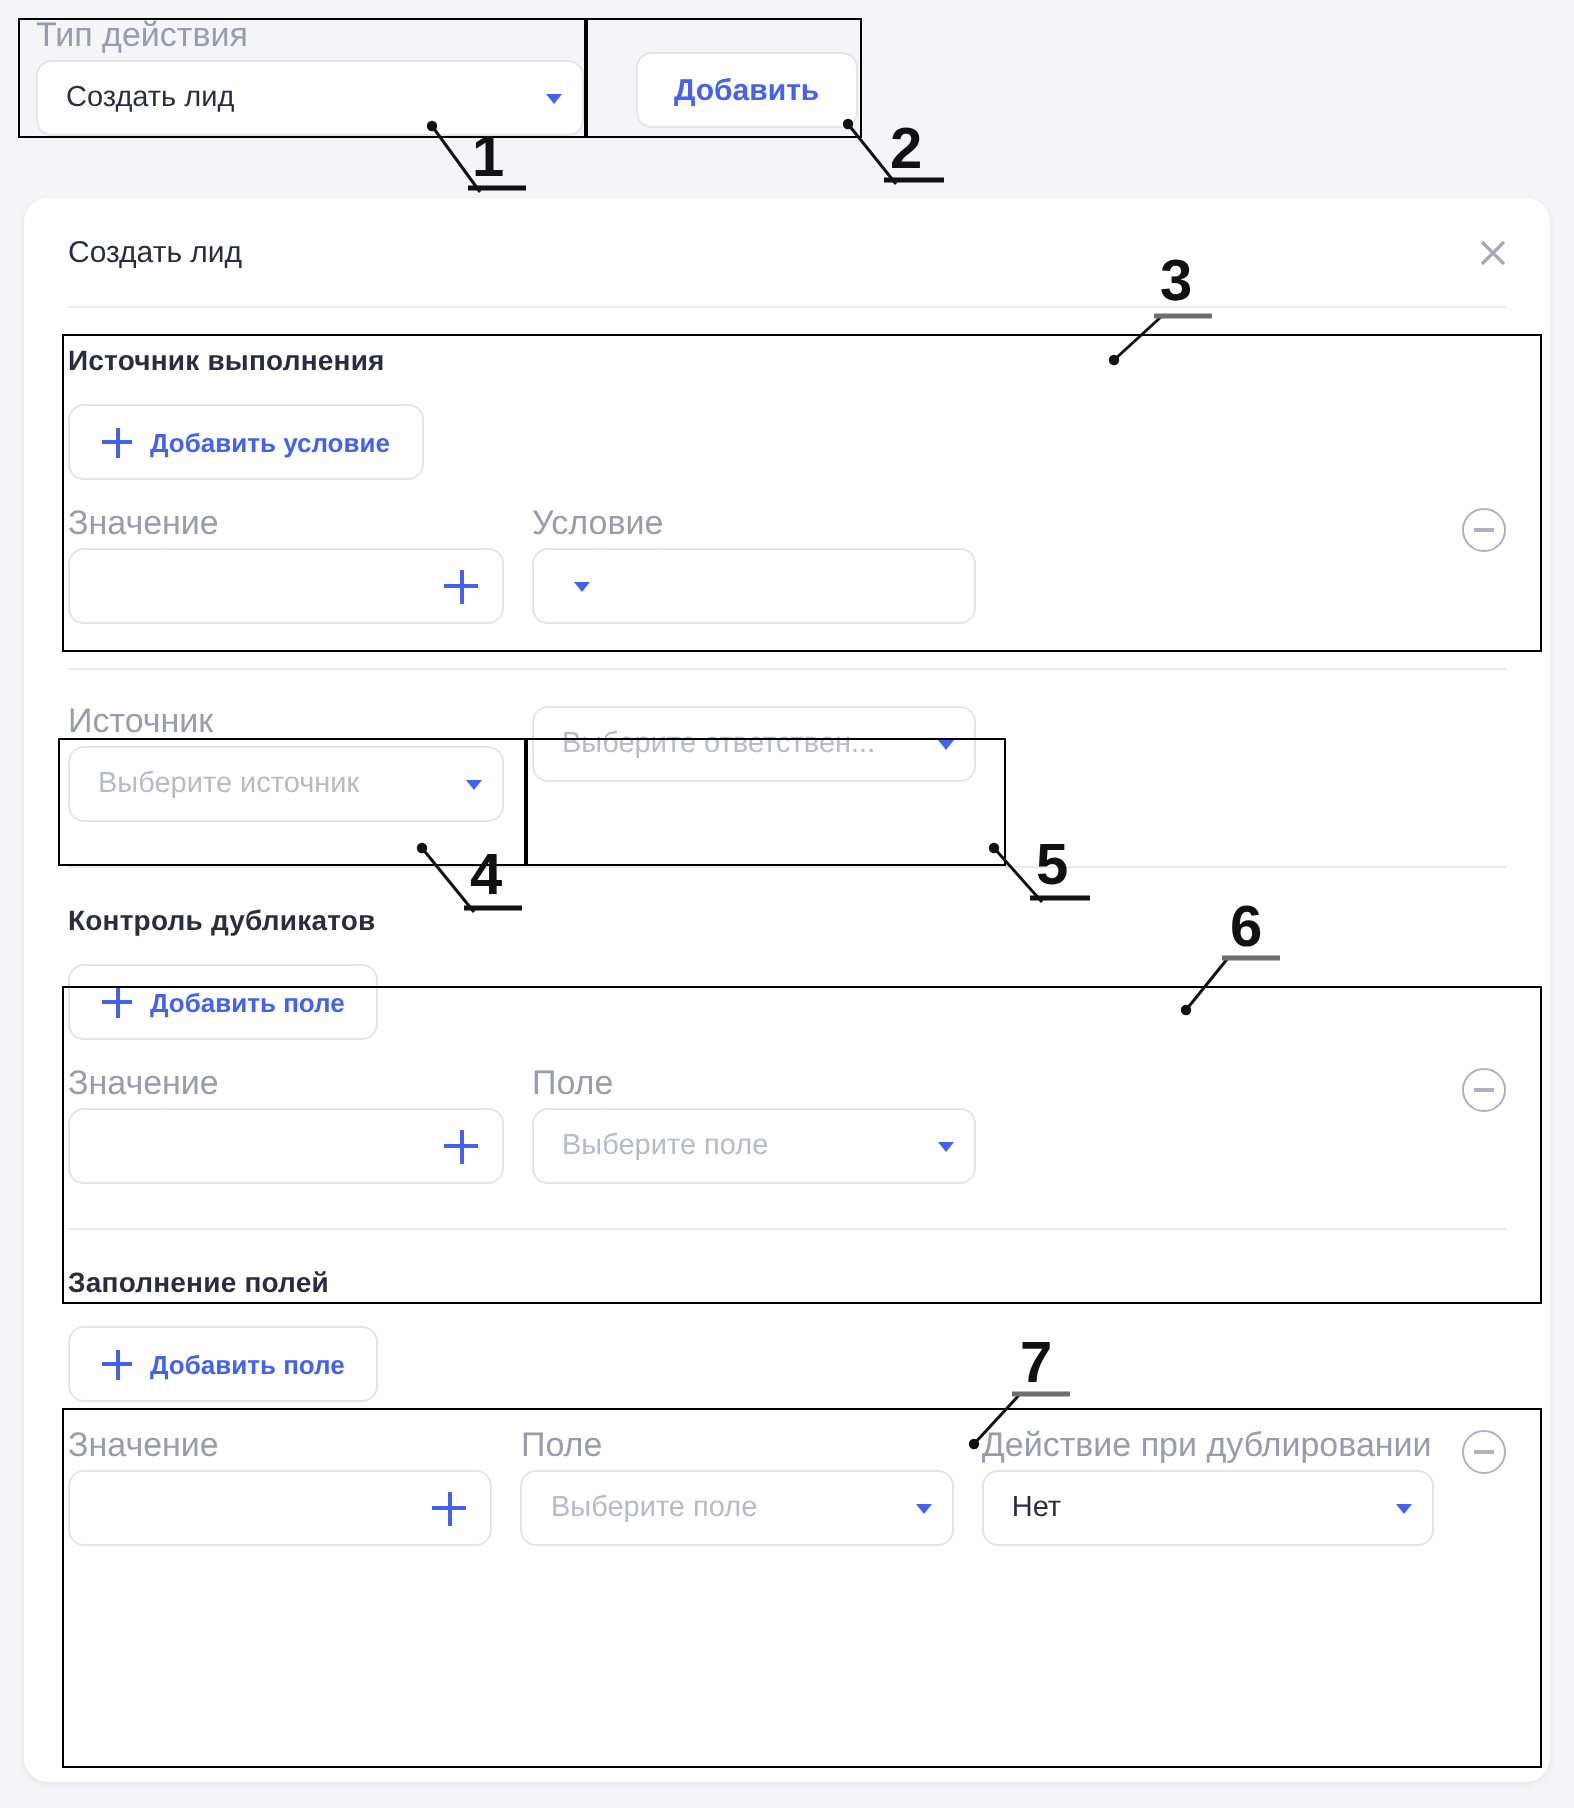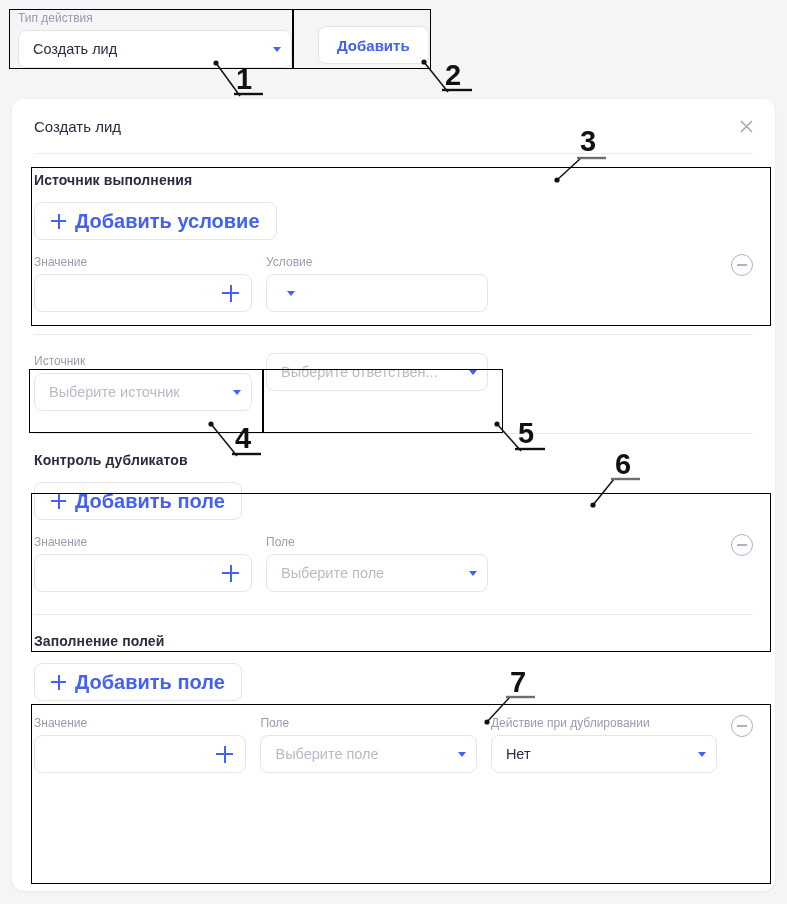--- a/index.html
+++ b/index.html
@@ -24,21 +24,21 @@
     width: 787px;
     height: 92px;
     background: #f5f5f8;
   }
 
   .field-group {
     position: absolute;
   }
 
   .field-label {
-    font-size: 12px;
+    font-size: 17px;
     color: #9a9ab0;
     line-height: 16px;
     margin-bottom: 4px;
     white-space: nowrap;
   }
 
   .select-box {
     background: #ffffff;
     border: 1px solid #e4e4ed;
     border-radius: 8px;
@@ -146,21 +146,21 @@
   .btn-outline {
     display: inline-flex;
     align-items: center;
     gap: 9px;
     background: #ffffff;
     border: 1px solid #e4e4ed;
     border-radius: 8px;
     height: 38px;
     padding: 0 16px;
     color: #4461f2;
-    font-size: 20px;
+    font-size: 13px;
     font-weight: 700;
     cursor: pointer;
     white-space: nowrap;
   }
 
   .plus-glyph {
     display: inline-block;
     position: relative;
     width: 15px; height: 15px;
     flex: 0 0 auto;

